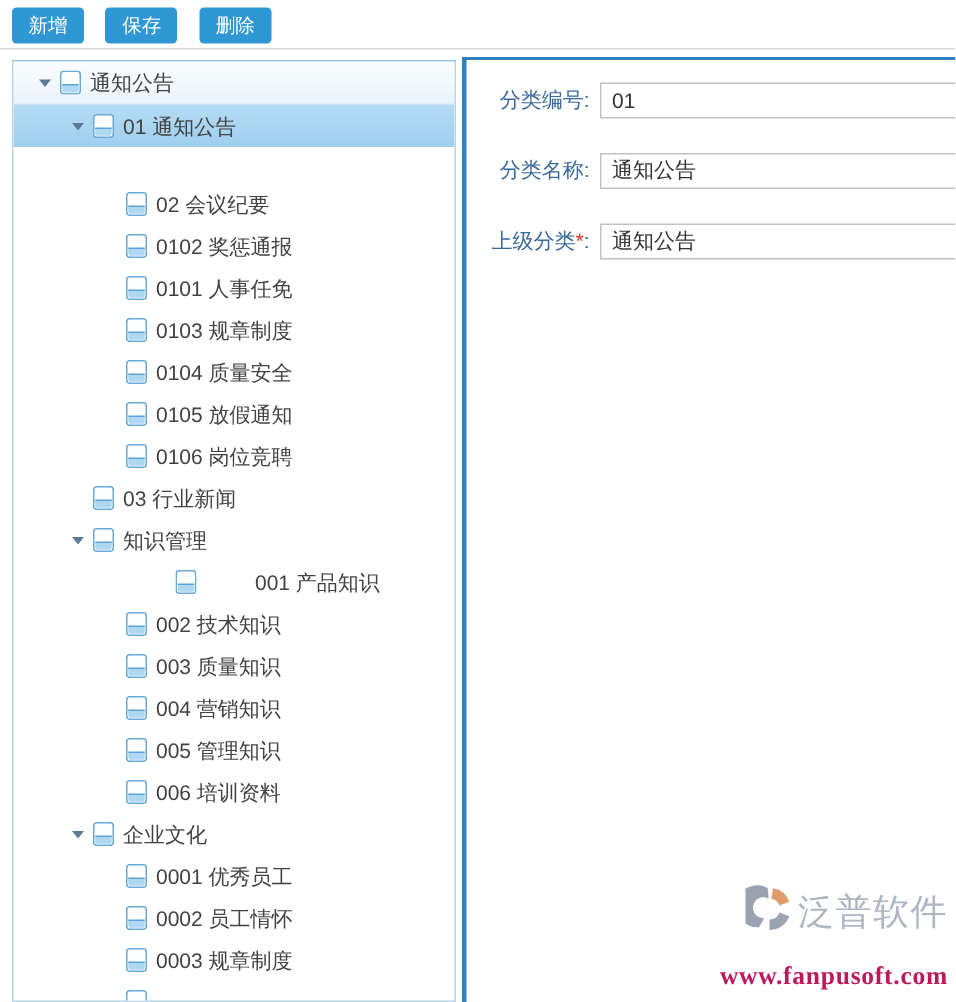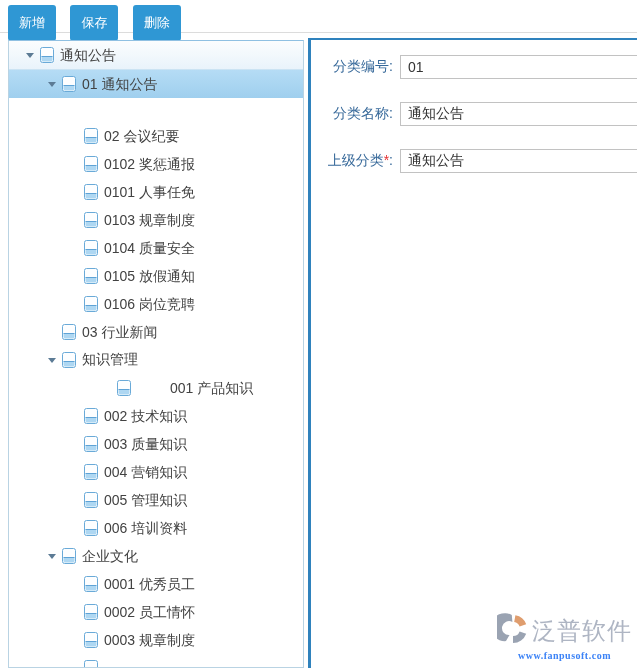--- a/index.html
+++ b/index.html
@@ -7,21 +7,21 @@
     width:637px;height:668px;position:relative;overflow:hidden;
     background:#fff;font-family:"Liberation Sans","DejaVu Sans",sans-serif;
   }
   
   .toolbar{
     position:absolute;left:0;top:0;right:0;height:33px;
     background:#fff;border-bottom:1px solid #dcdcdc;
     padding:5px 0 0 8px;box-sizing:border-box;white-space:nowrap;
   }
   .tb-btn{
-    display:inline-block;height:36px;line-height:24px;padding:0 11px;
+    display:inline-block;height:24px;line-height:24px;padding:0 11px;
     background:#2f97d4;color:#fff;font-size:13px;border:none;border-radius:3px;
     margin-right:10px;cursor:pointer;font-family:inherit;vertical-align:top;
   }
   
   .tree-panel{
     position:absolute;left:8px;top:40px;bottom:0;width:296px;
     border:1px solid #b9d3e3;border-top-color:#8fc0e2;background:#fff;
     box-sizing:border-box;overflow:hidden;
   }
   .tree-row{
@@ -68,21 +68,21 @@
   .watermark{
     position:absolute;right:5px;bottom:7px;text-align:center;user-select:none;
   }
   .brand-row{display:flex;align-items:center;justify-content:flex-end;}
   .brand-logo{margin-right:3px;}
   .brand-text{
     font-size:24px;color:#aeb5c3;letter-spacing:1px;line-height:1;
   }
   .brand-url{
     font-family:"Liberation Serif","DejaVu Serif",serif;font-weight:bold;
-    font-size:10px;color:#3b82f6;margin-top:1px;letter-spacing:0.5px;
+    font-size:17px;color:#be185d;margin-top:14px;letter-spacing:0.5px;
   }
 </style>
 </head>
 <body>
 
 <div class="toolbar">
   <button class="tb-btn">新增</button>
   <button class="tb-btn">保存</button>
   <button class="tb-btn">删除</button>
 </div>
@@ -192,21 +192,21 @@
         <span class="expander"></span>
         <span class="doc-icon">
           <svg width="14" height="16" viewBox="0 0 14 16">
             <rect x="0.5" y="0.5" width="13" height="15" rx="2" fill="#fdfeff" stroke="#6aaad8"></rect>
             <path d="M1.5 9.5 H12.5 V13 a1.5 1.5 0 0 1 -1.5 1.5 H3 a1.5 1.5 0 0 1 -1.5 -1.5 Z" fill="#aed7f2"></path>
             <line x1="1.5" y1="9.5" x2="12.5" y2="9.5" stroke="#5ea3d6"></line>
           </svg>
         </span>
         <span class="tree-label">03 行业新闻</span>
       </div>
-      <div class="tree-row" style="padding-left: 34px; font-family: Liberation Mono, monospace;">
+      <div class="tree-row" style="padding-left: 34px;">
         <span class="expander open"></span>
         <span class="doc-icon">
           <svg width="14" height="16" viewBox="0 0 14 16">
             <rect x="0.5" y="0.5" width="13" height="15" rx="2" fill="#fdfeff" stroke="#6aaad8"></rect>
             <path d="M1.5 9.5 H12.5 V13 a1.5 1.5 0 0 1 -1.5 1.5 H3 a1.5 1.5 0 0 1 -1.5 -1.5 Z" fill="#aed7f2"></path>
             <line x1="1.5" y1="9.5" x2="12.5" y2="9.5" stroke="#5ea3d6"></line>
           </svg>
         </span>
         <span class="tree-label">知识管理</span>
       </div>

